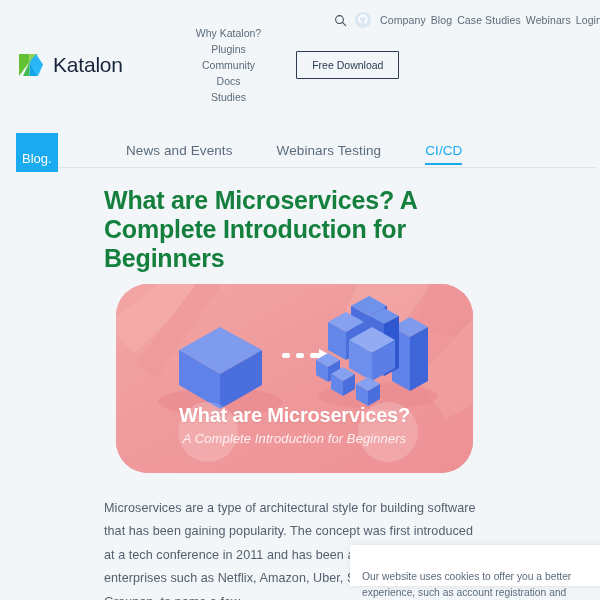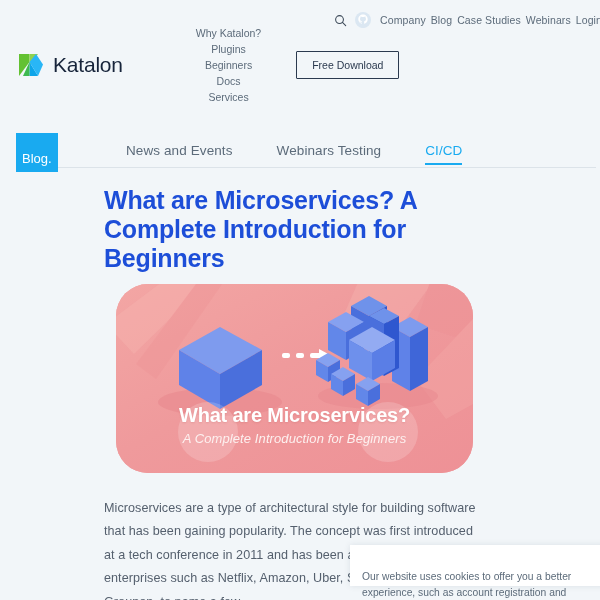--- a/index.html
+++ b/index.html
@@ -179,21 +179,21 @@
   
   .article {
     position: absolute;
     left: 104px;
     top: 186px;
     width: 372px;
   }
   .post-title {
     font-size: 25px;
     line-height: 29px;
-    color: #1d4ed8;
+    color: #15803d;
     font-weight: 700;
     letter-spacing: -.2px;
     margin: 0;
   }
 
   
   .hero {
     position: absolute;
     left: 116px;
     top: 284px;
@@ -310,23 +310,23 @@
         <polygon points="13.5,12 22,26 27,14.5 20,4" fill="#29b6f6"></polygon>
         <polygon points="13.5,12 13.5,26 7,26" fill="#3fb950"></polygon>
       </svg>
     </span>
     <span class="brand-name">Katalon</span>
   </div>
 
   <div class="nav-links">
     <span class="nav-link">Why Katalon?</span>
     <span class="nav-link">Plugins</span>
-    <span class="nav-link">Beginners</span>
+    <span class="nav-link">Community</span>
     <span class="nav-link">Docs</span>
-    <span class="nav-link">Services</span>
+    <span class="nav-link">Studies</span>
   </div>
 
   <button class="download-btn">Free Download</button>
 </div>
 
 <div class="blog-bar">
   <div class="blog-badge">Blog.</div>
   <div class="tabs-rule"></div>
   <div class="tabs">
     <span class="tab">News and Events</span>

